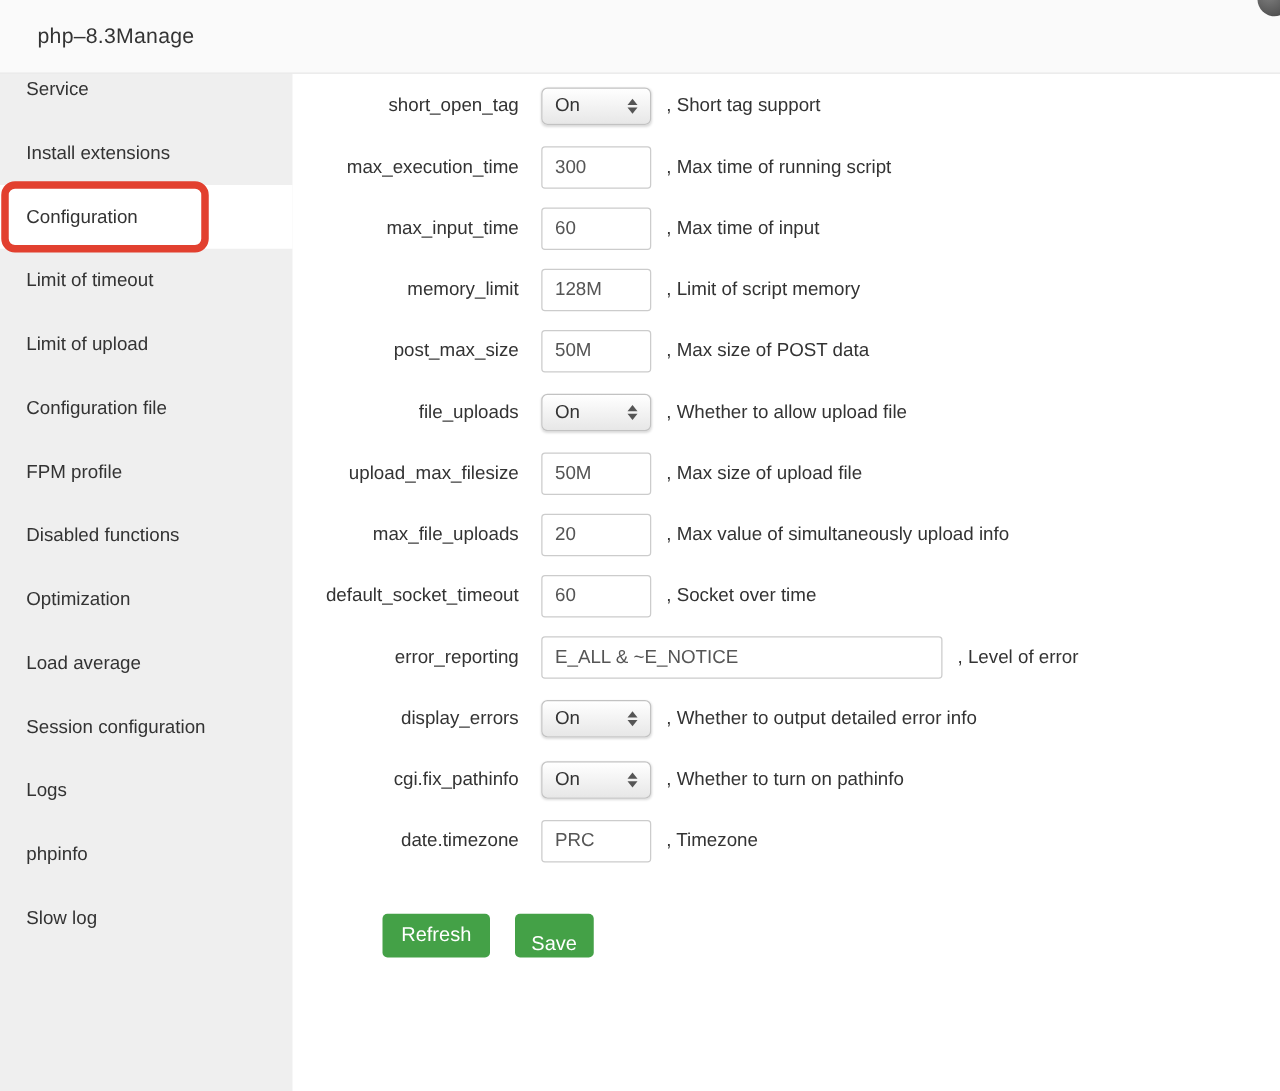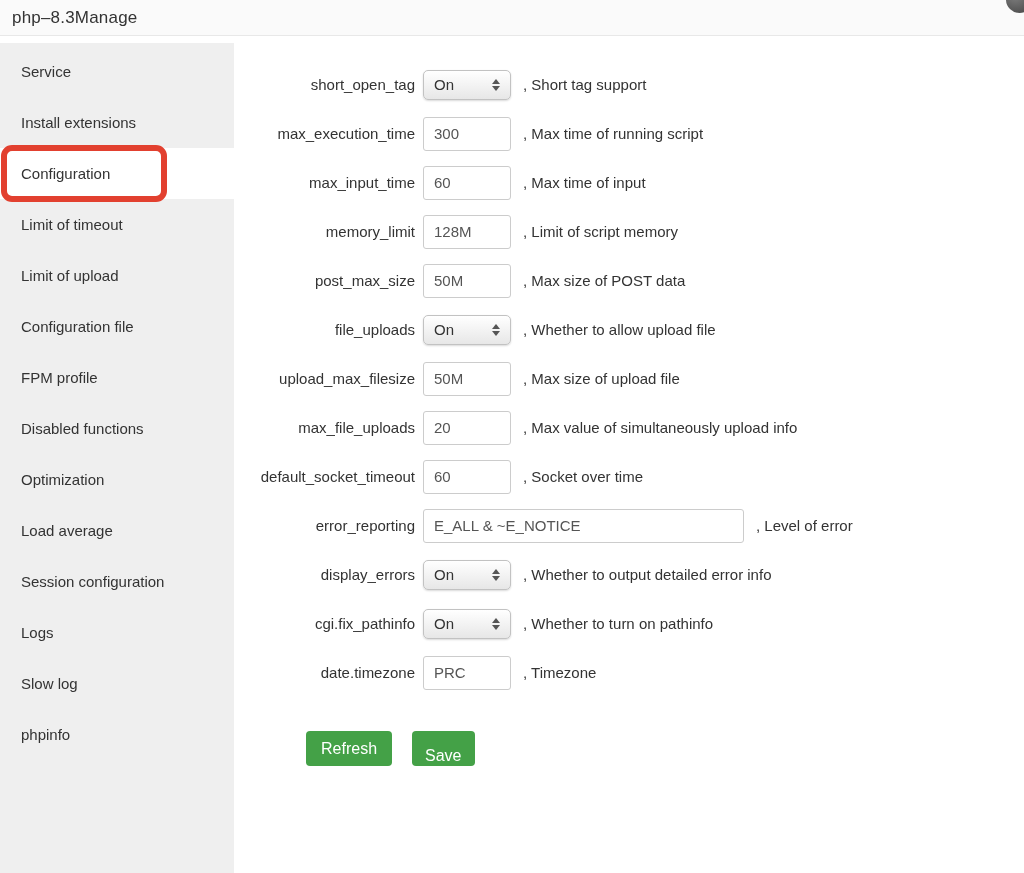--- a/index.html
+++ b/index.html
@@ -7,25 +7,25 @@
   body {
     font-family:"Liberation Sans", sans-serif;
     background:#ffffff;
     position:relative;
     overflow:hidden;
     color:#333;
   }
 
   
   .header {
-    position:absolute; top:0; left:0; right:0; height:36px;
+    position:absolute; top:0; left:0; right:0; height:59px;
     background:#fafafa;
     border-bottom:1px solid #e8e8e8;
     display:flex; align-items:center;
-    padding-left:12px;
+    padding-left:30px;
     z-index:2;
   }
   .header-title { font-size:17px; color:#333; letter-spacing:.2px; }
 
   
   .corner-circle {
     position:absolute; top:-14px; right:-9px;
     width:27px; height:27px; border-radius:50%;
     background:radial-gradient(circle at 35% 35%, #808080, #3f3f3f);
     z-index:10;
@@ -63,21 +63,21 @@
     background:#ffffff;
     padding-top:17px;
   }
   .row { display:flex; align-items:center; height:49px; }
   .row-label {
     flex:0 0 202px; width:202px;
     text-align:right;
     font-size:15px; color:#333;
     white-space:nowrap;
   }
-  .control { margin-left:8px; }
+  .control { margin-left:18px; }
 
   input.text {
     width:88px; height:34px;
     border:1px solid #ccc; border-radius:3px;
     padding:0 10px;
     font-size:15px; color:#555;
     font-family:inherit;
     background:#fff;
     outline:none;
   }
@@ -150,24 +150,24 @@
   <div class="side-item">
       <span>Load average</span>
     </div>
   <div class="side-item">
       <span>Session configuration</span>
     </div>
   <div class="side-item">
       <span>Logs</span>
     </div>
   <div class="side-item">
+      <span>phpinfo</span>
+    </div>
+  <div class="side-item">
       <span>Slow log</span>
-    </div>
-  <div class="side-item">
-      <span>phpinfo</span>
     </div>
 </div>
 
 <div class="annotation-rect"></div>
 
 <div class="main">
 
   <div class="row">
     <div class="row-label">short_open_tag</div>
     <div class="control select">

